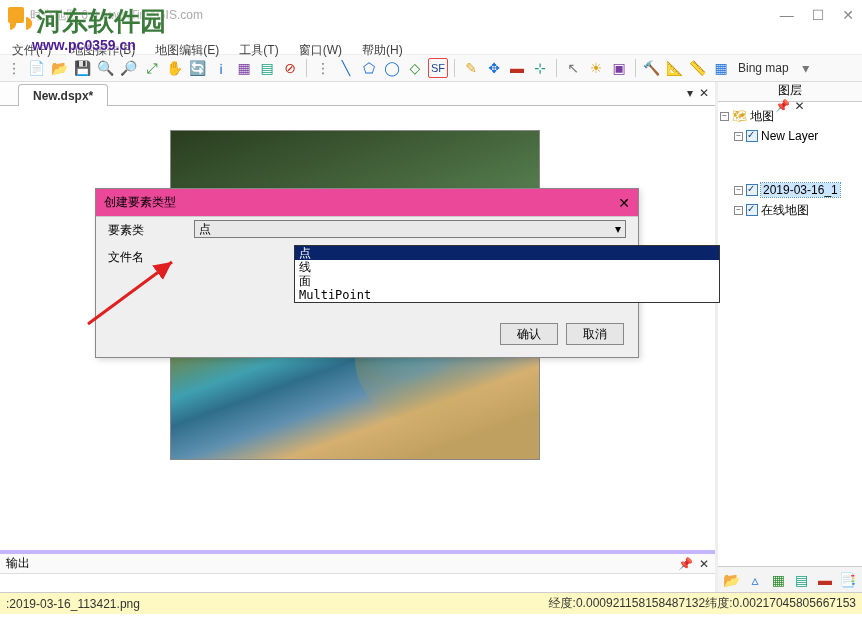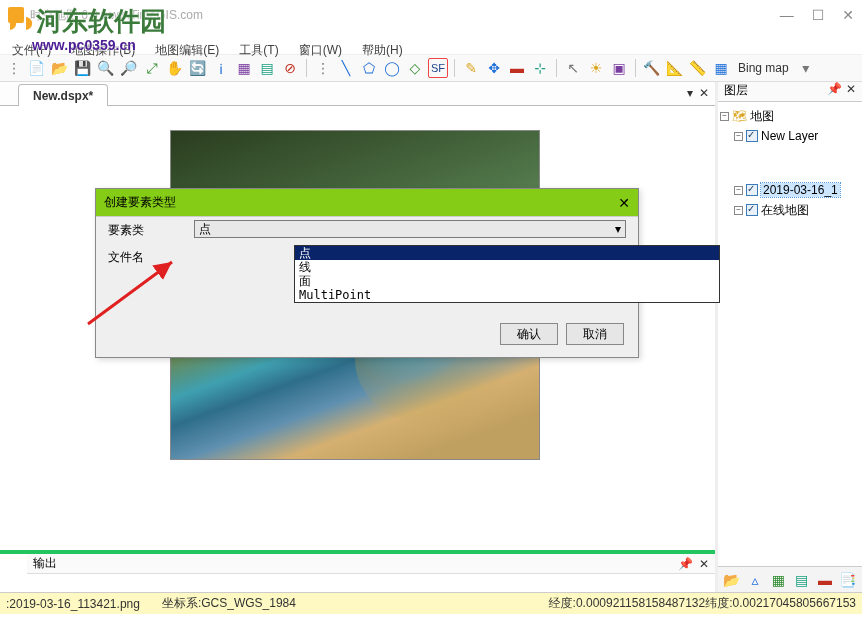--- a/index.html
+++ b/index.html
@@ -30,40 +30,40 @@
 .side-pane { width: 144px; display: flex; flex-direction: column; background: #fff; }
 
 .doc-tabs { height: 24px; border-bottom: 1px solid #bbb; display: flex; background: #fdfdfd; position: relative; }
 .doc-tab { border: 1px solid #bbb; border-bottom: none; border-radius: 4px 4px 0 0; background: #fff; padding: 2px 14px; margin-left: 18px; margin-top: 2px; height: 22px; display: flex; align-items: center; font-weight: bold; color: #333; }
 .doc-tabctl { position: absolute; right: 6px; top: 4px; display: flex; gap: 6px; color: #333; font-size: 11px; }
 
 .map-area { flex: 1; position: relative; background: #fff; overflow: hidden; }
 .map-img { position: absolute; left: 170px; top: 24px; width: 370px; height: 330px; background: linear-gradient(160deg,#2a3d1f 0%,#3d5a34 20%,#51764a 38%,#658a5c 50%,#3fa0b0 58%,#2e6e8a 64%,#6090b0 72%,#d5b070 80%,#c0a060 90%); border: 1px solid #888; }
 .map-img::after{content:"";position:absolute;left:50%;top:45%;width:48%;height:45%;background:radial-gradient(circle at 30% 30%,rgba(80,180,200,.5),rgba(180,160,80,.3) 40%,transparent 70%);border-radius:50% 40% 30% 45%;}
 
-.out-panel { height: 42px; border-top: 4px solid #22c55e; padding-left: 27px; }
+.out-panel { height: 42px; border-top: 4px solid #c4b5fd; }
 .out-head { height: 20px; display: flex; align-items: center; justify-content: space-between; padding: 0 6px; background: #fafafa; border-bottom: 1px solid #ddd; }
 .out-head .ctl { display: flex; gap: 6px; color: #333; font-size: 11px; }
 
-.panel-head { height: 20px; display: flex; justify-content: space-between; padding: 0 6px; border-bottom: 1px solid #ccc; background: #fafafa; }
+.panel-head { height: 20px; display: flex; align-items: center; justify-content: space-between; padding: 0 6px; border-bottom: 1px solid #ccc; background: #fafafa; flex-direction: column; }
 .panel-head .ctl { display: flex; gap: 4px; color: #333; font-size: 11px; }
 .tree { flex: 1; padding: 4px 2px; font-size: 12px; overflow: hidden; }
 .tree-row { display: flex; align-items: center; gap: 3px; height: 20px; white-space: nowrap; }
 .tree-toggle { width: 9px; height: 9px; border: 1px solid #888; display: inline-flex; align-items: center; justify-content: center; font-size: 8px; line-height: 1; color: #444; }
 .tree-check { width: 12px; height: 12px; border: 1px solid #3a7ab8; background: #e8f0fa; position: relative; }
 .tree-check::after { content: "✓"; position: absolute; top: -2px; left: 0; font-size: 10px; color: #246; }
 .tree-ico { font-size: 12px; }
 .tree-sel { background: #cde6ff; outline: 1px dotted #5a9ad8; padding: 0 2px; }
 .panel-tb { height: 26px; border-top: 1px solid #ccc; display: flex; align-items: center; gap: 4px; padding: 0 4px; background: #f4f4f4; }
 .panel-tb .tb-btn { width: 20px; height: 20px; }
 
 .statusbar { height: 22px; display: flex; align-items: center; padding: 0 6px; gap: 22px; border-top: 1px solid #ccc; background: #fef9c3; color: #333; white-space: nowrap; overflow: hidden; font-family: "Consolas","Courier New",monospace; font-size: 12px; }
 
 .dlg { position: absolute; left: 95px; top: 188px; width: 544px; height: 170px; background: #efefef; border: 1px solid #888; box-shadow: 2px 2px 6px rgba(0,0,0,.15); z-index: 100; }
-.dlg-title { height: 28px; display: flex; align-items: center; justify-content: space-between; padding: 0 8px; background: #84cc16; border-bottom: 1px solid #ccc; font-size: 12px; }
+.dlg-title { height: 28px; display: flex; align-items: center; justify-content: space-between; padding: 0 8px; background: #ec4899; border-bottom: 1px solid #ccc; font-size: 12px; }
 .dlg-close { font-size: 14px; cursor: default; }
 .dlg-body { padding: 3px 12px; }
 .dlg-row { display: flex; align-items: flex-start; margin-bottom: 8px; }
 .dlg-label { width: 86px; padding-top: 2px; }
 .dlg-select { flex: 1; height: 18px; border: 1px solid #7a7a7a; background: #e8e8e8; display: flex; align-items: center; justify-content: space-between; padding: 0 4px; font-size: 12px; }
 .dlg-options { position: absolute; left: 198px; top: 56px; width: 426px; background: #fff; border: 1px solid #333; z-index: 2; }
 .dlg-opt { padding: 0 4px; font-family: SimSun, monospace; font-size: 12px; line-height: 14px; }
 .dlg-opt.sel { background: #0a246a; color: #fff; }
 .dlg-btns { position: absolute; right: 14px; bottom: 12px; display: flex; gap: 8px; }
 .dlg-btn { min-width: 58px; height: 22px; border: 1px solid #888; background: #e6e6e6; display: inline-flex; align-items: center; justify-content: center; cursor: default; }
@@ -206,21 +206,20 @@
       <span class="tb-btn c-green">▦</span>
       <span class="tb-btn c-teal">▤</span>
       <span class="tb-btn c-red">▬</span>
       <span class="tb-btn c-gold">📑</span>
     </div>
   </div>
 </div>
 
 <div class="statusbar">
   <span>:2019-03-16_113421.png</span>
-  <span>坐标系:GCS_WGS_1984</span>
   <span style="margin-left:auto;display:flex">
     <span>经度:0.000921158158487132</span>
     <span>纬度:0.00217045805667153</span>
   </span>
 </div>
 
 <div class="dlg">
   <div class="dlg-title">
     <span>创建要素类型</span>
     <span class="dlg-close">✕</span>

